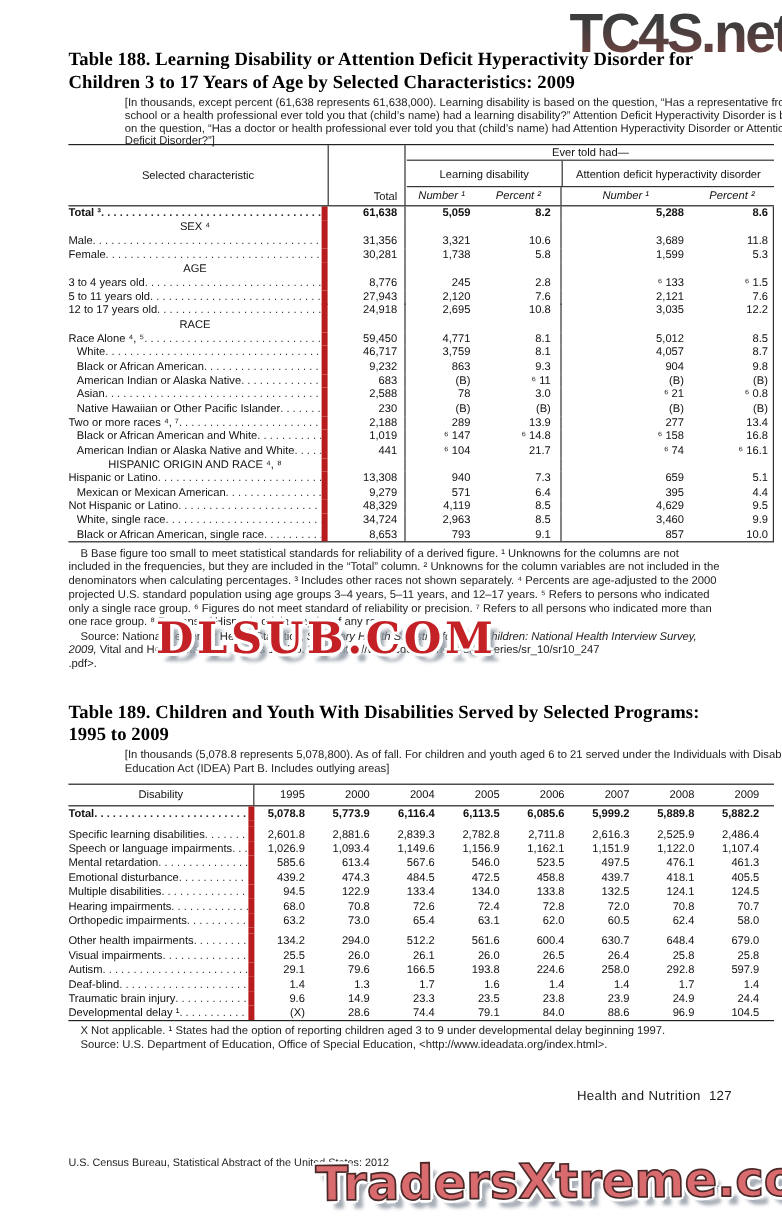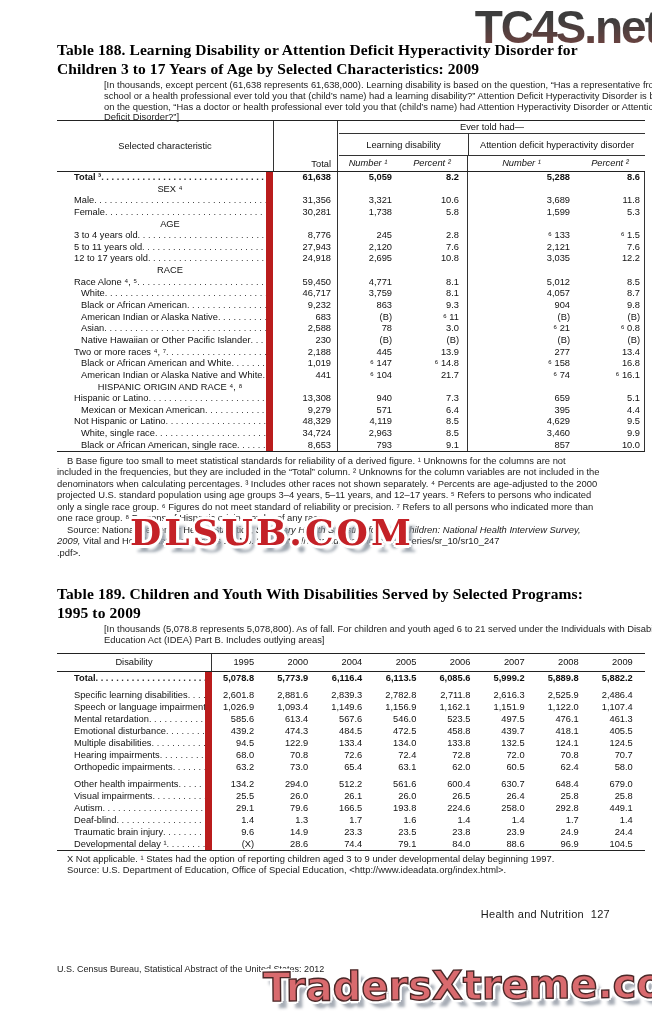--- a/index.html
+++ b/index.html
@@ -31,21 +31,21 @@
   .h-np{position:absolute;left:282px;top:35px;width:306px;height:15px;display:flex;font-style:italic;}
   .h-n1{width:58px;text-align:center;line-height:15px;}
   .h-p1{width:71px;text-align:center;line-height:15px;border-right:1px solid #333;box-sizing:border-box;}
   .h-n2{width:107px;text-align:center;line-height:15px;}
   .h-p2{width:70px;text-align:center;line-height:15px;}
 
   #t188-body{border-bottom:1.5px solid #222;border-right:1px solid #333;}
   .t-row{display:grid;grid-template-columns:216px 65px 59px 71px 107px 70px;
          height:11.65px;line-height:11.65px;font-size:9.3px;}
   .t-row.bold{font-weight:bold;}
-  .c-stub{border-right:7px solid #b91c1c;display:flex;overflow:hidden;box-sizing:border-box;margin-left:17px;}
+  .c-stub{border-right:5px solid #b91c1c;display:flex;overflow:hidden;box-sizing:border-box;}
   .c-stub.ind{padding-left:7px;}
   .c-stub.sec{display:block;text-align:center;padding-left:0;}
   .lbl{white-space:nowrap;}
   .dots{flex:1;overflow:hidden;white-space:nowrap;color:#333;}
   .dots::after{content:" . . . . . . . . . . . . . . . . . . . . . . . . . . . . . . . . . . . . . . . . . . . . . . . . . . . . . . . .";}
   .c-total{border-right:1px solid #333;text-align:right;padding-right:6px;box-sizing:border-box;}
   .c-num1{text-align:right;padding-right:5px;box-sizing:border-box;}
   .c-pct1{border-right:1px solid #333;text-align:right;padding-right:8px;box-sizing:border-box;}
   .c-num2{text-align:right;padding-right:5px;box-sizing:border-box;}
   .c-pct2{text-align:right;padding-right:5px;box-sizing:border-box;}
@@ -271,21 +271,21 @@
         <div class="c-pct1">(B)</div>
         <div class="c-num2">(B)</div>
         <div class="c-pct2">(B)</div>
       </div>
       <div class="t-row">
         <div class="c-stub">
           <span class="lbl">Two or more races ⁴, ⁷</span>
           <span class="dots"></span>
         </div>
         <div class="c-total">2,188</div>
-        <div class="c-num1">445</div>
+        <div class="c-num1">289</div>
         <div class="c-pct1">13.9</div>
         <div class="c-num2">277</div>
         <div class="c-pct2">13.4</div>
       </div>
       <div class="t-row">
         <div class="c-stub ind">
           <span class="lbl">Black or African American and White</span>
           <span class="dots"></span>
         </div>
         <div class="c-total">1,019</div>
@@ -569,21 +569,21 @@
           <span class="lbl">Autism</span>
           <span class="dots"></span>
         </div>
         <div class="c-yr">29.1</div>
         <div class="c-yr">79.6</div>
         <div class="c-yr">166.5</div>
         <div class="c-yr">193.8</div>
         <div class="c-yr">224.6</div>
         <div class="c-yr">258.0</div>
         <div class="c-yr">292.8</div>
-        <div class="c-yr">449.1</div>
+        <div class="c-yr">597.9</div>
       </div>
       <div class="d-row">
         <div class="c-stub">
           <span class="lbl">Deaf-blind</span>
           <span class="dots"></span>
         </div>
         <div class="c-yr">1.4</div>
         <div class="c-yr">1.3</div>
         <div class="c-yr">1.7</div>
         <div class="c-yr">1.6</div>

